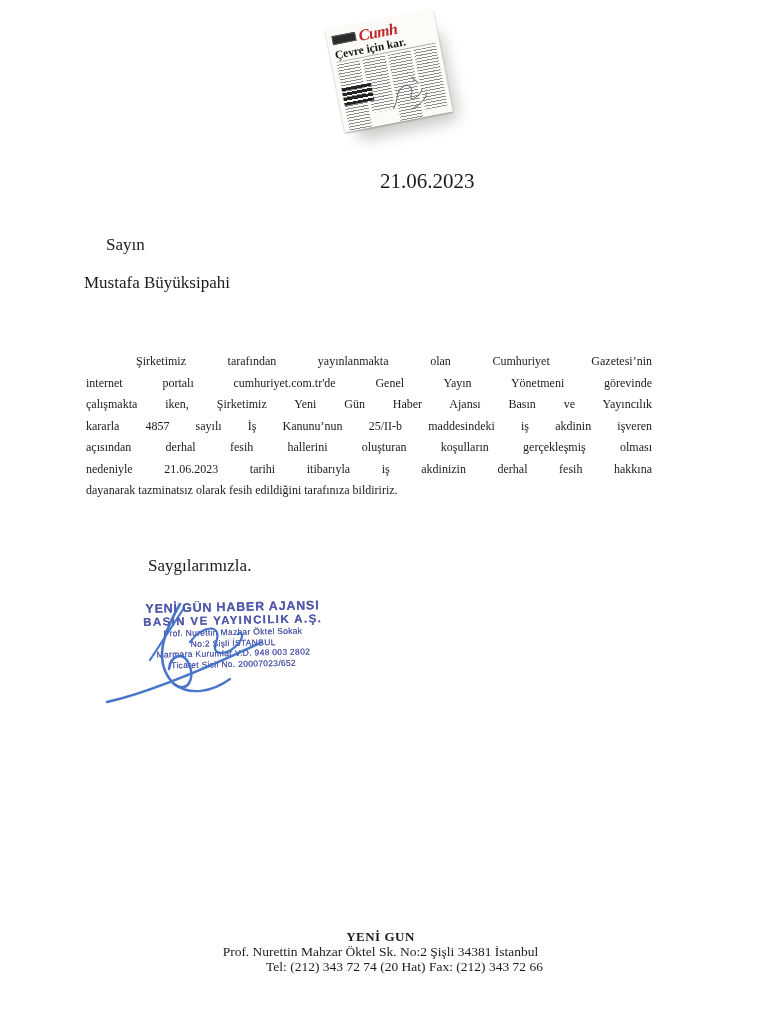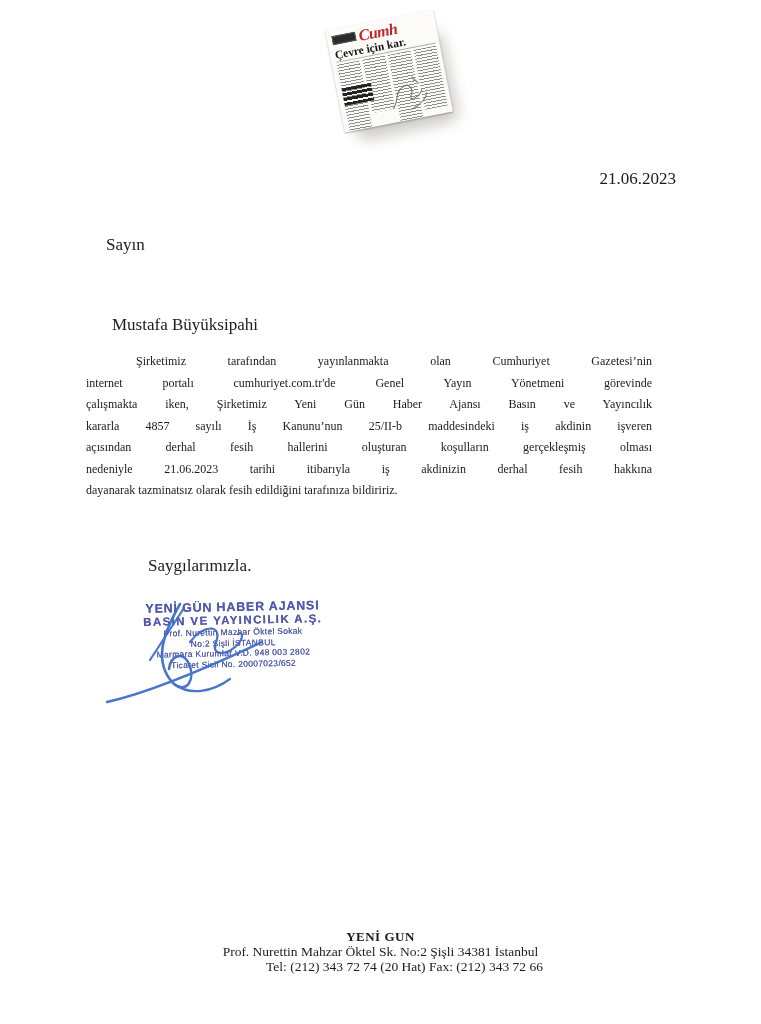--- a/index.html
+++ b/index.html
@@ -30,23 +30,23 @@
   .np-headline { font-weight:bold; font-size:11.5px; line-height:12px; color:#141414;
     border-bottom:1px solid #a8a8a8; padding-bottom:1px; white-space:nowrap; overflow:hidden; }
   .np-body { position:relative; margin-top:2px; height:68px; display:flex; gap:3px; }
   .np-col { flex:1; background:repeating-linear-gradient(to bottom,#8d8d8d 0 1px,transparent 1px 3px); }
   .np-col.c2 { height:80%; } .np-col.c4 { height:90%; }
   .np-subhead { position:absolute; left:0; top:24px; width:30px; height:18px;
     background:repeating-linear-gradient(to bottom,#232323 0 3px,transparent 3px 5px); }
   .np-sketch { position:absolute; right:8px; top:18px; }
 
   
-  .date { position:absolute; left:380px; top:169px; width:296px; text-align:right; font-size:17px; }
+  .date { position:absolute; left:380px; top:169px; width:296px; font-size:21px; }
   .salutation { position:absolute; left:106px; top:235px; font-size:17px; }
-  .recipient  { position:absolute; left:112px; top:273px; font-size:17px;margin-top:42px; }
+  .recipient  { position:absolute; left:84px; top:273px; font-size:17px; }
   .body { position:absolute; left:86px; top:351px; width:566px; font-size:12px; }
   .body .ln { line-height:21.5px; text-align:justify; text-align-last:justify; white-space:nowrap; }
   .body .ln.first { padding-left:50px; }
   .body .ln.last { text-align-last:left; }
   .closing { position:absolute; left:148px; top:556px; font-size:17px; }
 
   
   .stamp { position:absolute; left:126px; top:600px; width:214px; text-align:center;
     transform:rotate(-1.2deg); color:var(--stamp-ink,#4a52a8);
     font-family:"Liberation Sans", sans-serif; opacity:.95;

